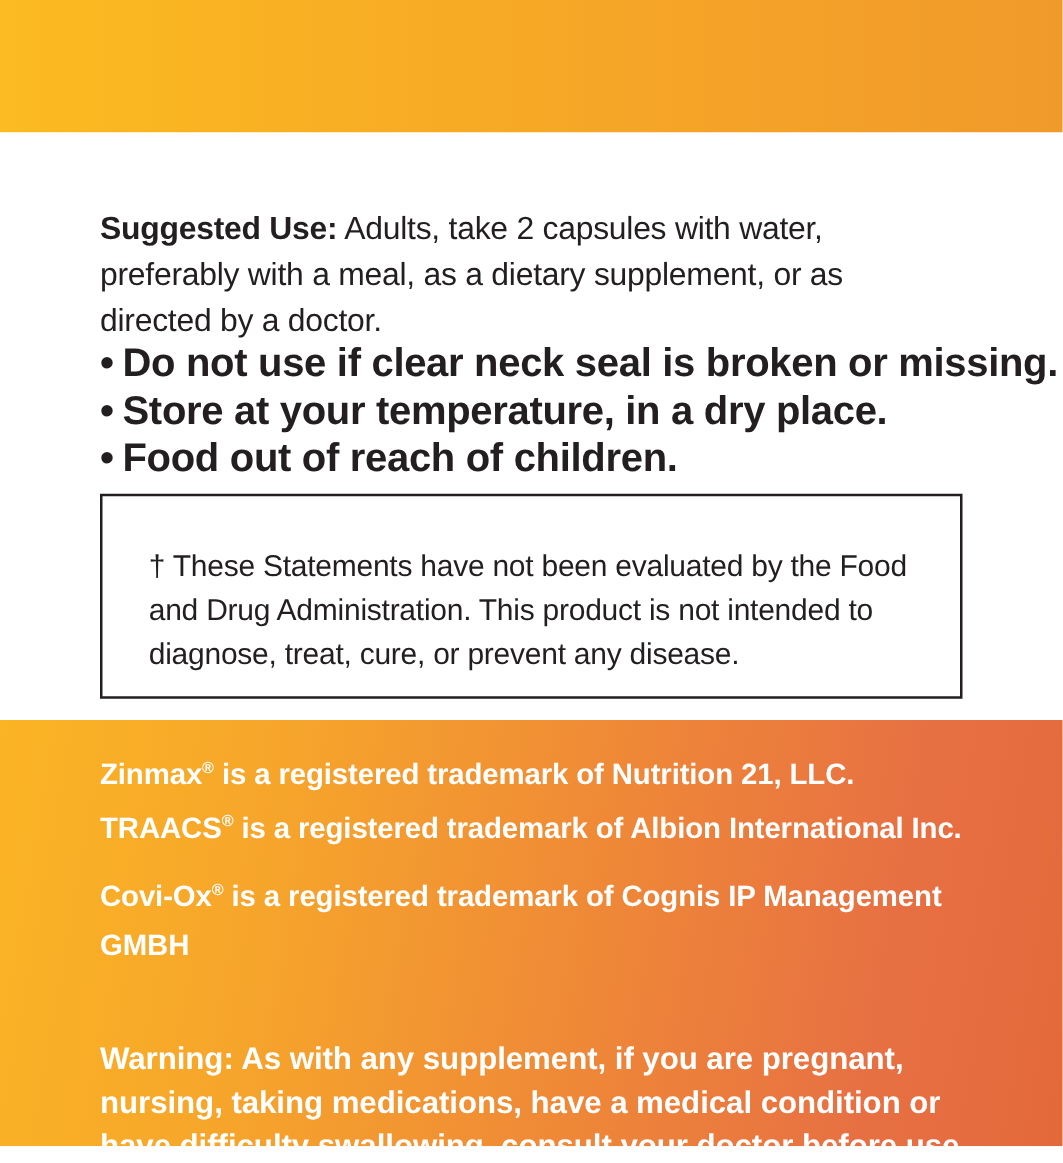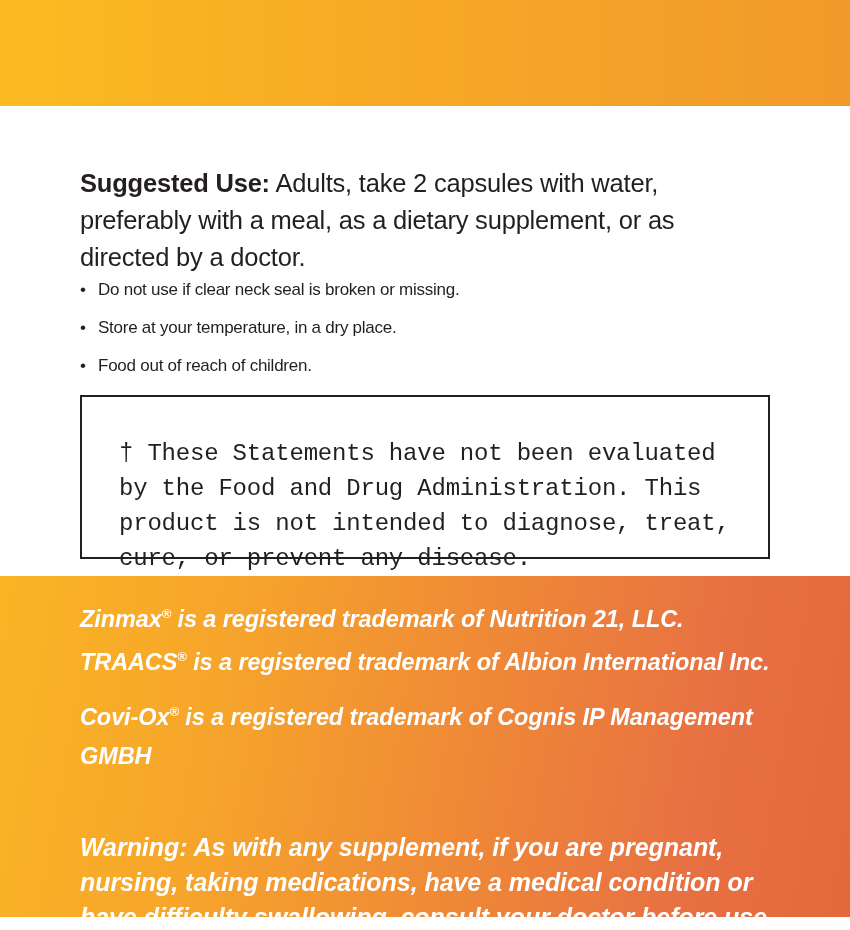--- a/index.html
+++ b/index.html
@@ -62,42 +62,41 @@
   .bullet-list {
     position: absolute;
     left: 80px;
     top: 165px;
     width: 700px;
     margin: 0;
     padding: 0;
     list-style: none;
   }
   .bullet-list li {
-    font-size: 17px;
+    font-size: 32px;
     line-height: 38px;
-    font-weight: 400;
+    font-weight: 700;
     color: #231f20;
     letter-spacing: -0.25px;
     white-space: nowrap;
   }
   .bullet-list li .bullet-mark {
     display: inline-block;
     width: 18px;
   }
 
   .disclaimer-box {
     position: absolute;
     left: 80px;
     top: 289px;
     width: 690px;
     height: 164px;
     border: 2px solid #231f20;
     box-sizing: border-box;
     background: #ffffff;
-    font-family: Liberation Mono, monospace;
   }
   .disclaimer-text {
     position: absolute;
     left: 37px;
     top: 15px;
     width: 630px;
     font-size: 24px;
     line-height: 35px;
     color: #231f20;
     letter-spacing: -0.2px;
@@ -106,21 +105,20 @@
 
   
   .footer-band {
     position: absolute;
     left: 0;
     top: 576px;
     width: 850px;
     height: 341px;
     background: linear-gradient(100deg, #FBB424 0%, #F6A52B 26%, #EE8638 58%, #E77043 82%, #E3693A 100%);
     overflow: hidden;
-    font-style: italic;
   }
 
   .trademarks {
     position: absolute;
     left: 80px;
     top: 24px;
     width: 740px;
   }
   .trademark-line {
     font-size: 23.5px;

